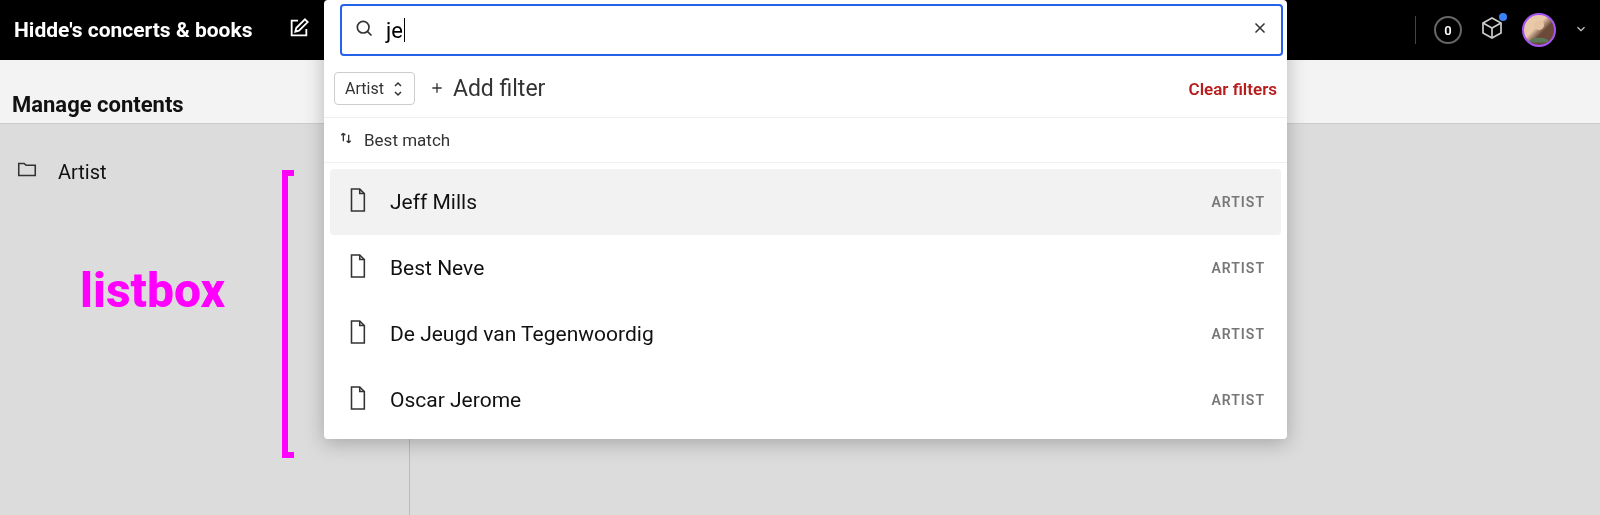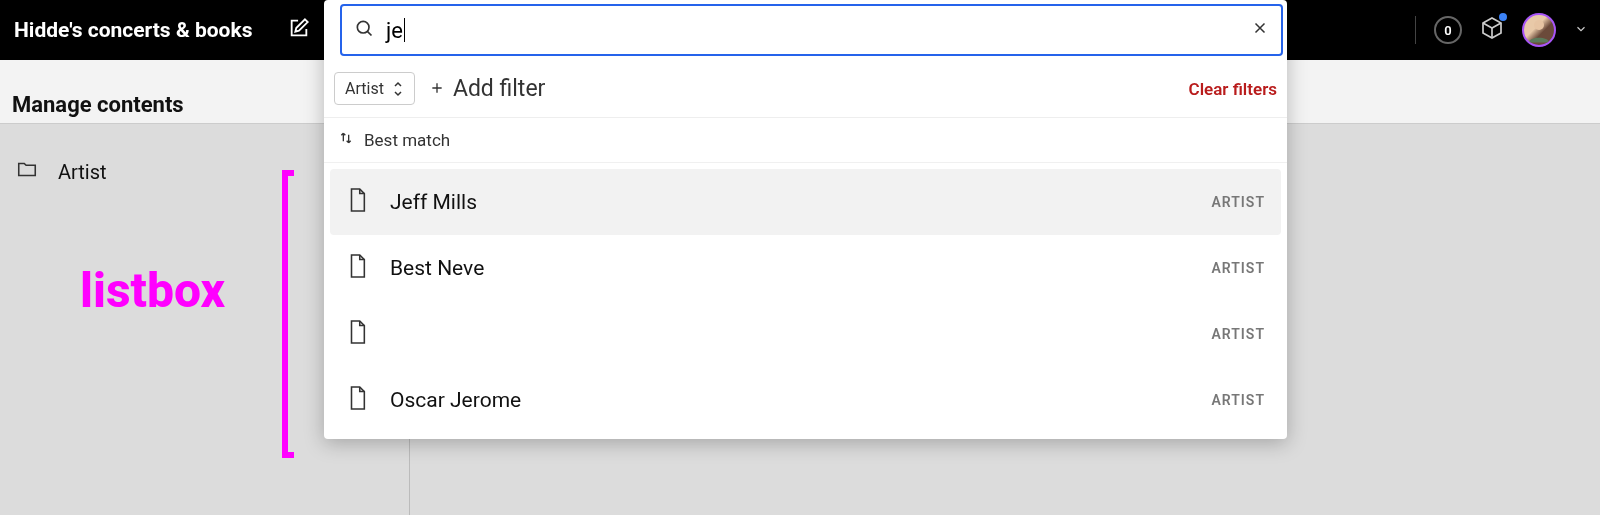--- a/index.html
+++ b/index.html
@@ -373,20 +373,21 @@
       <span class="result-name">Best Neve</span>
       <span class="result-tag">ARTIST</span>
     </div>
     <div class="result-item">
       <span class="doc-icon">
         <svg width="22" height="26" viewBox="0 0 24 28" fill="none" stroke="currentColor" stroke-width="1.7">
             <path d="M6 2h9l5 5v19H6z"></path>
             <path d="M15 2v5h5"></path>
           </svg>
       </span>
+      <span class="result-name">De Jeugd van Tegenwoordig</span>
       <span class="result-tag">ARTIST</span>
     </div>
     <div class="result-item">
       <span class="doc-icon">
         <svg width="22" height="26" viewBox="0 0 24 28" fill="none" stroke="currentColor" stroke-width="1.7">
             <path d="M6 2h9l5 5v19H6z"></path>
             <path d="M15 2v5h5"></path>
           </svg>
       </span>
       <span class="result-name">Oscar Jerome</span>

